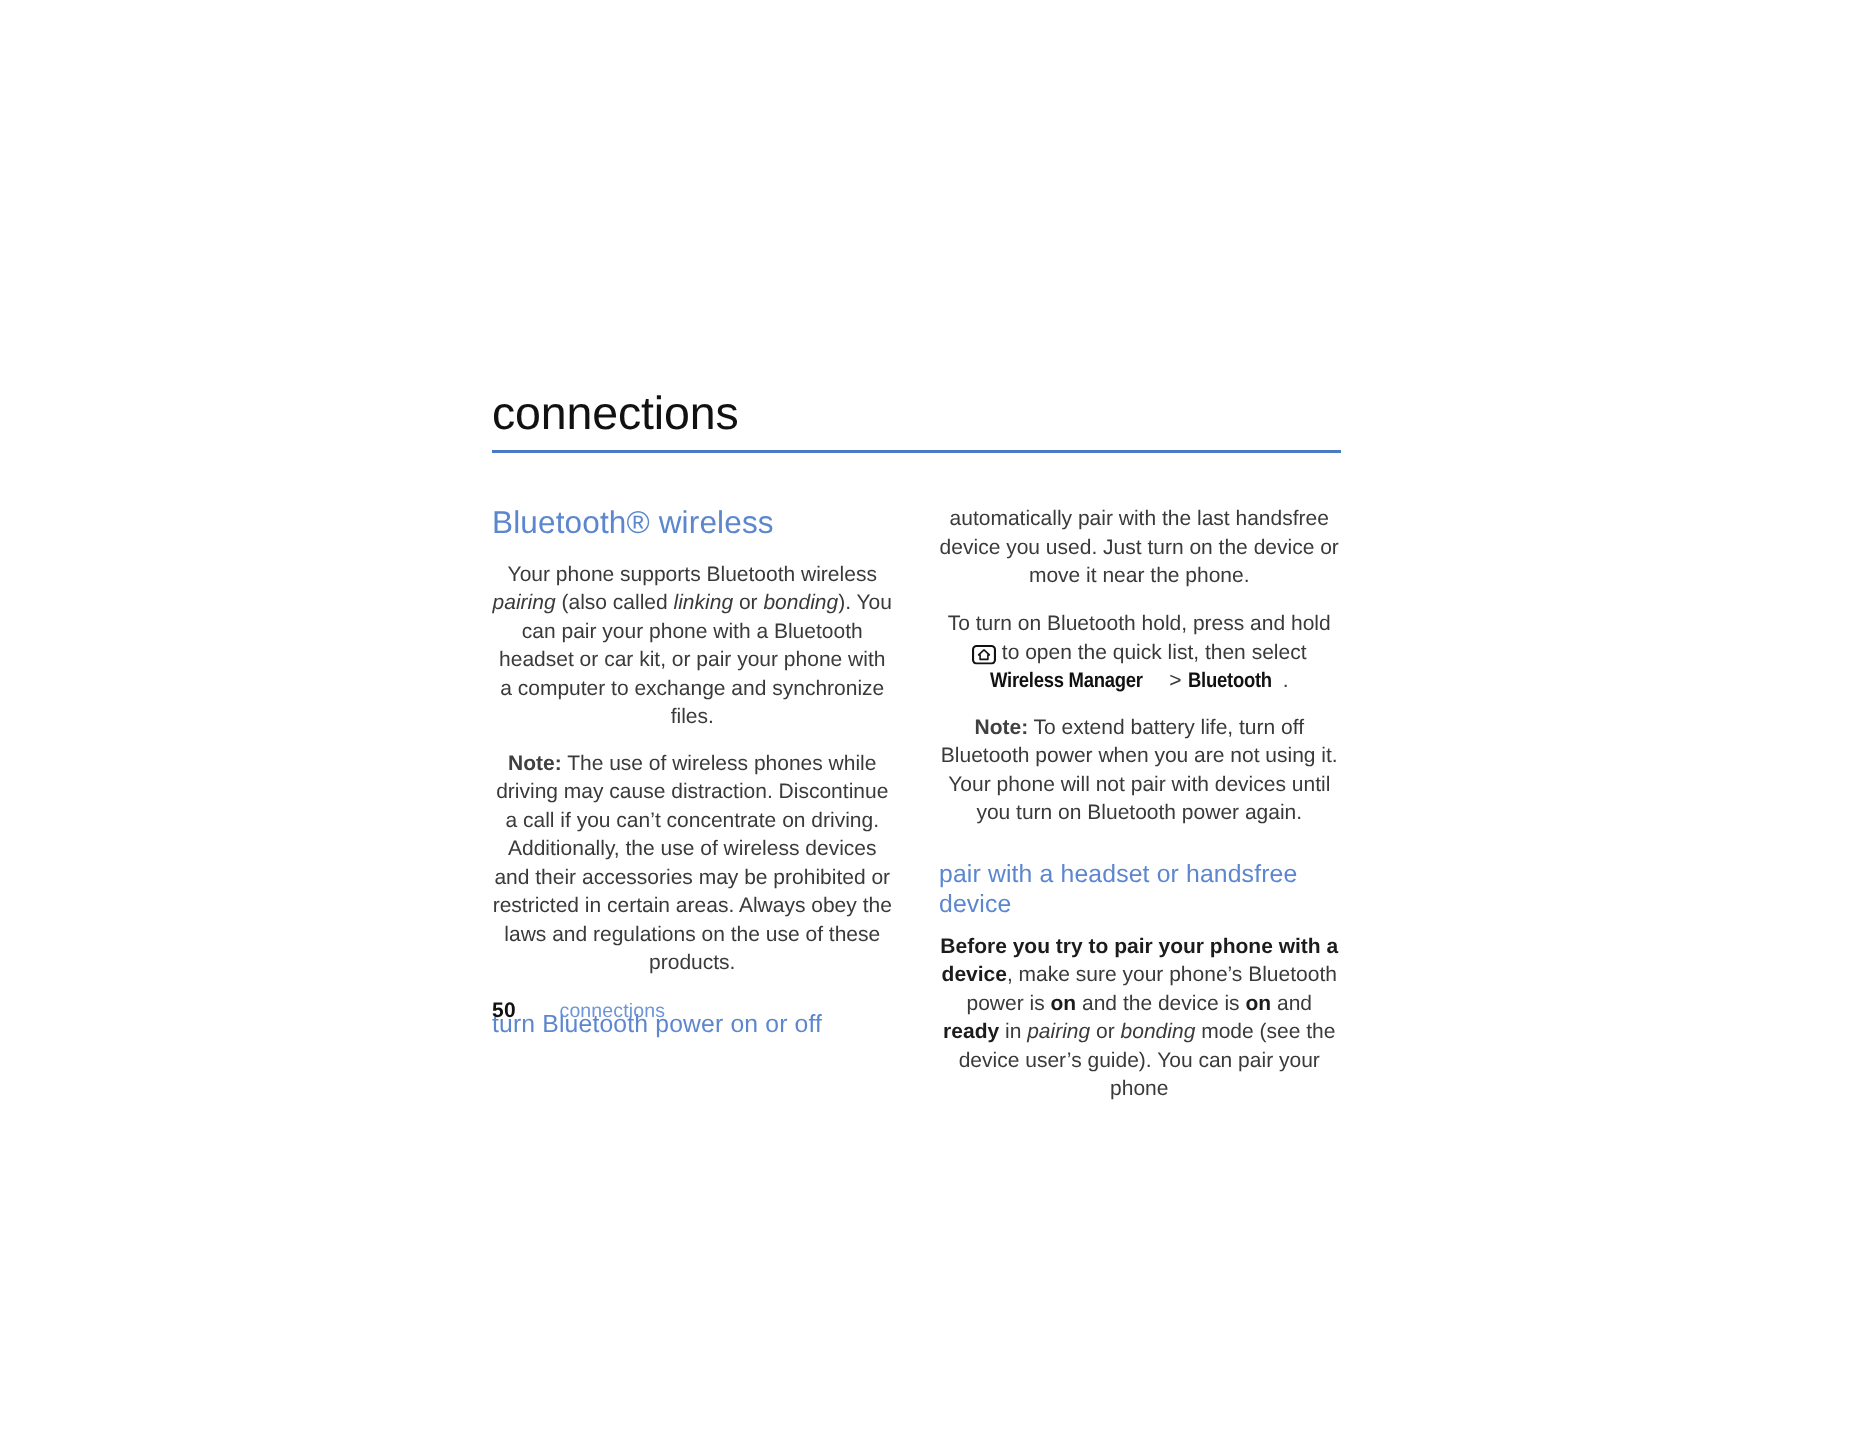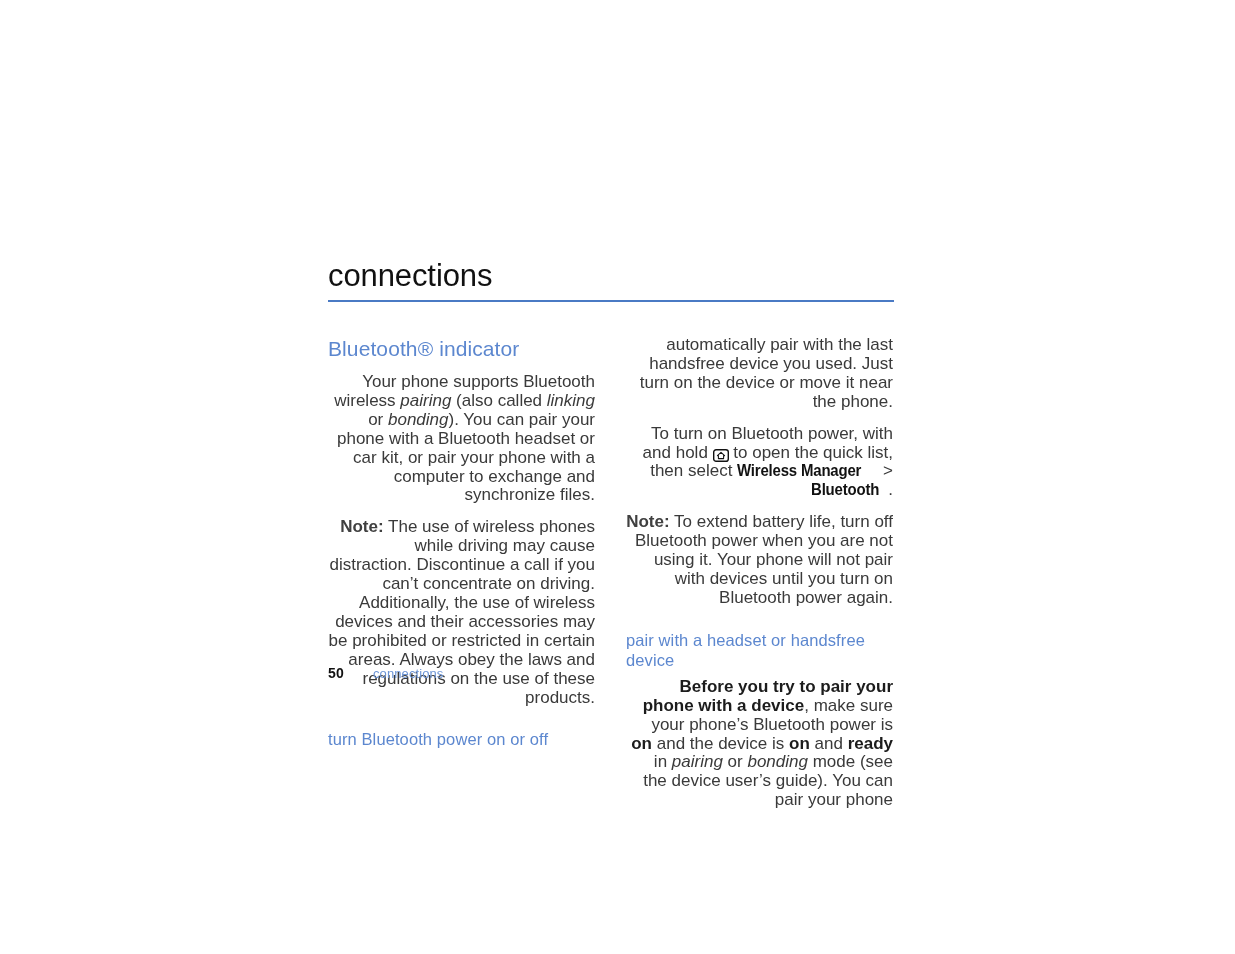--- a/index.html
+++ b/index.html
@@ -68,25 +68,25 @@
     line-height: 20px;
     margin: 22px 0 14px 0;
     letter-spacing: 0.1px;
   }
   .col.right h3.sub-head {
     margin: 22px 0 8px 0;
   }
 
   
   p {
-    font-size: 17px;
+    font-size: 14px;
     line-height: 18.9px;
     margin: 0 0 13px 0;
     color: #3a3a3a;
-    text-align: right;
+    text-align: center;
   }
   p:last-child { margin-bottom: 0; }
 
   .note-label {
     color: #404040;
     font-weight: bold;
   }
   em { font-style: italic; }
   strong { font-weight: bold; color: #1c1c1c; }
 
@@ -144,36 +144,36 @@
 
 <div class="page">
 
   <h1 class="chapter-title">connections</h1>
   <div class="title-rule"></div>
 
   <div class="columns">
 
     <div class="col left">
 
-      <h2 class="sec-head">Bluetooth® indicator</h2>
+      <h2 class="sec-head">Bluetooth® wireless</h2>
 
       <p><span>Your phone supports Bluetooth wireless </span><em>pairing</em><span> (also called </span><em>linking</em><span> or </span><em>bonding</em><span>). You can pair your phone with a Bluetooth headset or car kit, or pair your phone with a computer to exchange and synchronize files.</span></p>
 
       <p><span class="note-label">Note:</span><span> The use of wireless phones while driving may cause distraction. Discontinue a call if you can’t concentrate on driving. Additionally, the use of wireless devices and their accessories may be prohibited or restricted in certain areas. Always obey the laws and regulations on the use of these products.</span></p>
 
       <h3 class="sub-head">turn Bluetooth power on or off</h3>
 
 
     </div>
 
     <div class="col right">
 
       <p>automatically pair with the last handsfree device you used. Just turn on the device or move it near the phone.</p>
 
-      <p><span>To turn on Bluetooth power, with and hold </span><span class="icon-inline"><svg class="icon-home" viewBox="0 0 16 13" xmlns="http://www.w3.org/2000/svg">
+      <p><span>To turn on Bluetooth hold, press and hold </span><span class="icon-inline"><svg class="icon-home" viewBox="0 0 16 13" xmlns="http://www.w3.org/2000/svg">
             <rect x="0.7" y="0.7" width="14.6" height="11.6" rx="2.4" ry="2.4" fill="#ffffff" stroke="#121212" stroke-width="1.4"></rect>
             <path d="M8 3.3 L11.6 6.6 L10.6 6.6 L10.6 9.6 L5.4 9.6 L5.4 6.6 L4.4 6.6 Z" fill="none" stroke="#121212" stroke-width="1.05" stroke-linejoin="round"></path>
           </svg></span><span> to open the quick list, then select </span><span class="uipath">Wireless Manager</span><span> &gt; </span><span class="uipath">Bluetooth</span><span>.</span></p>
 
       <p><span class="note-label">Note:</span><span> To extend battery life, turn off Bluetooth power when you are not using it. Your phone will not pair with devices until you turn on Bluetooth power again.</span></p>
 
       <h3 class="sub-head">pair with a headset or handsfree device</h3>
 
       <p><strong>Before you try to pair your phone with a device</strong><span>, make sure your phone’s Bluetooth power is </span><strong>on</strong><span> and the device is </span><strong>on</strong><span> and </span><strong>ready</strong><span> in </span><em>pairing</em><span> or </span><em>bonding</em><span> mode (see the device user’s guide). You can pair your phone</span></p>
 

